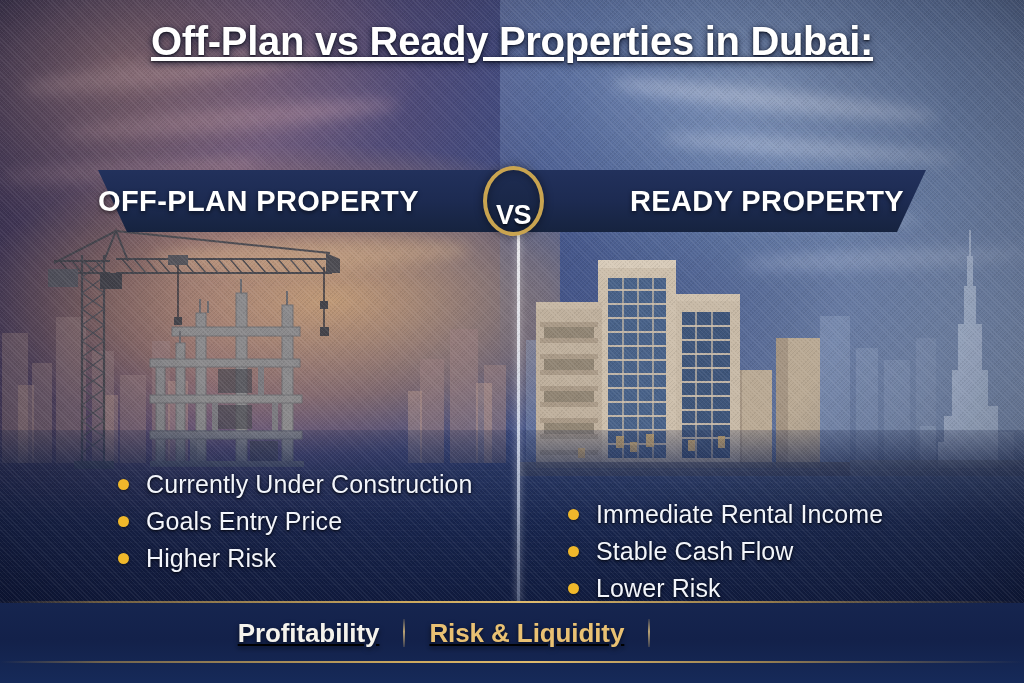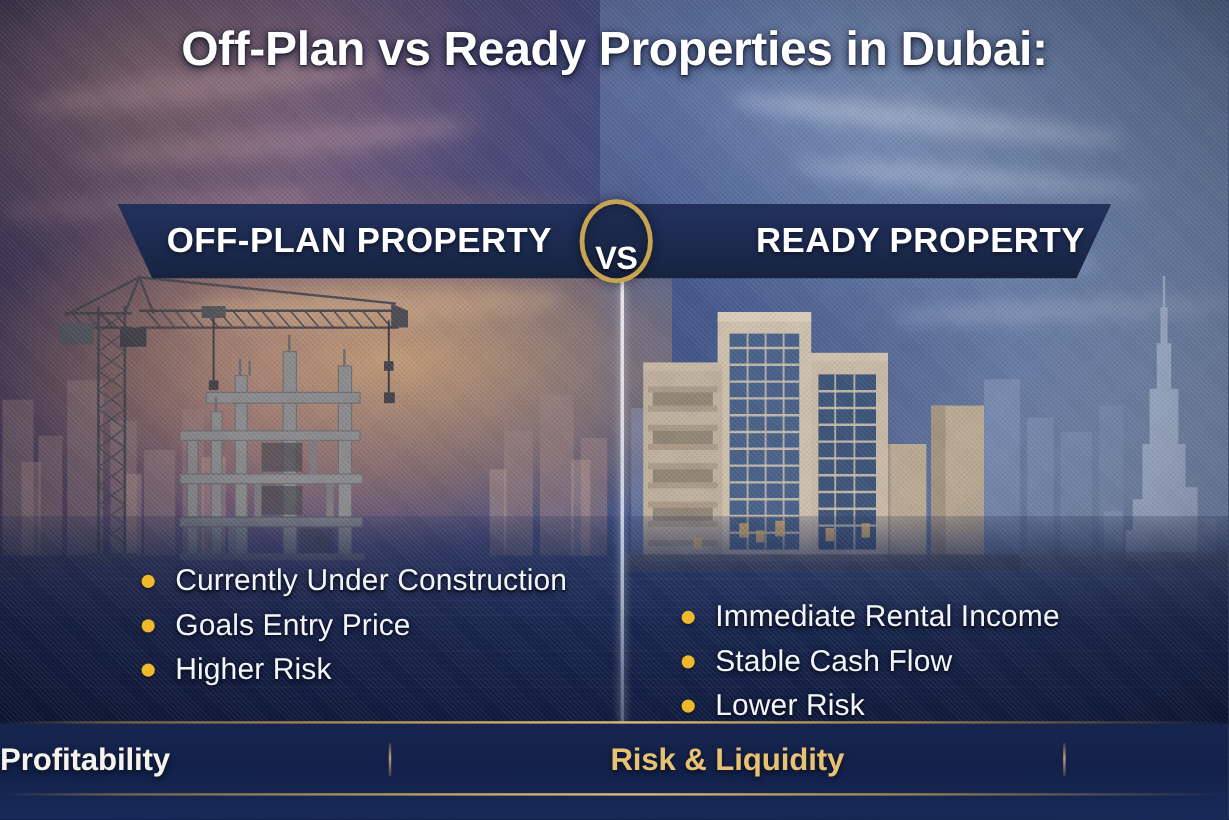--- a/index.html
+++ b/index.html
@@ -145,20 +145,21 @@
     width: 1024px;
     text-align: center;
   }
   .title-main {
     font-size: 40px;
     font-weight: bold;
     color: #ffffff;
     letter-spacing: -0.3px;
     line-height: 1.18;
     text-shadow: 0 2px 7px rgba(6,12,36,0.88), 0 1px 2px rgba(0,0,0,0.7);
+    text-decoration: underline;
   }
   .title-sub {
     margin-top: 10px;
     font-size: 35px;
     font-weight: bold;
     color: #efcb7e;
     letter-spacing: -0.2px;
     line-height: 1.18;
     text-shadow: 0 2px 7px rgba(6,12,36,0.88), 0 1px 2px rgba(0,0,0,0.7);
   }
@@ -176,21 +177,21 @@
     background: linear-gradient(180deg, #22315c 0%, #1d2b52 48%, #16233f 100%);
     clip-path: polygon(0 0, 100% 0, 96.5% 100%, 3.5% 100%);
     box-shadow: 0 4px 12px rgba(4,10,30,0.55);
   }
   .banner-half {
     position: absolute;
     top: 0; height: 62px;
     display: flex;
     align-items: center;
   }
-  .banner-left  { left: 0;     width: 414px; justify-content: flex-end; padding-right: 52px; box-sizing: border-box; }
+  .banner-left  { left: 0;     width: 414px; justify-content: flex-start; padding-right: 52px; box-sizing: border-box; }
   .banner-right { left: 436px; width: 414px; justify-content: center; padding-left: 52px;  box-sizing: border-box; }
   .banner-label {
     font-size: 29px;
     font-weight: bold;
     color: #ffffff;
     letter-spacing: 0.4px;
     text-shadow: 0 2px 4px rgba(0,0,0,0.55);
     white-space: nowrap;
   }
   .vs-badge {
@@ -264,21 +265,22 @@
       rgba(160,124,56,0) 100%);
   }
   .rule-top { top: 601px; }
   .rule-bottom { top: 661px; }
   .footer-items {
     position: absolute;
     left: 0; top: 608px;
     width: 912px; height: 50px;
     display: flex;
     align-items: center;
-    justify-content: space-between;
+    justify-content: center;
+    text-decoration: underline;
   }
   .foot-label {
     font-size: 26px;
     font-weight: bold;
     letter-spacing: -0.1px;
     white-space: nowrap;
     text-shadow: 0 2px 5px rgba(0,0,0,0.6);
   }
   .foot-white { color: #f5f3ec; }
   .foot-gold  { color: #e9c173; }

